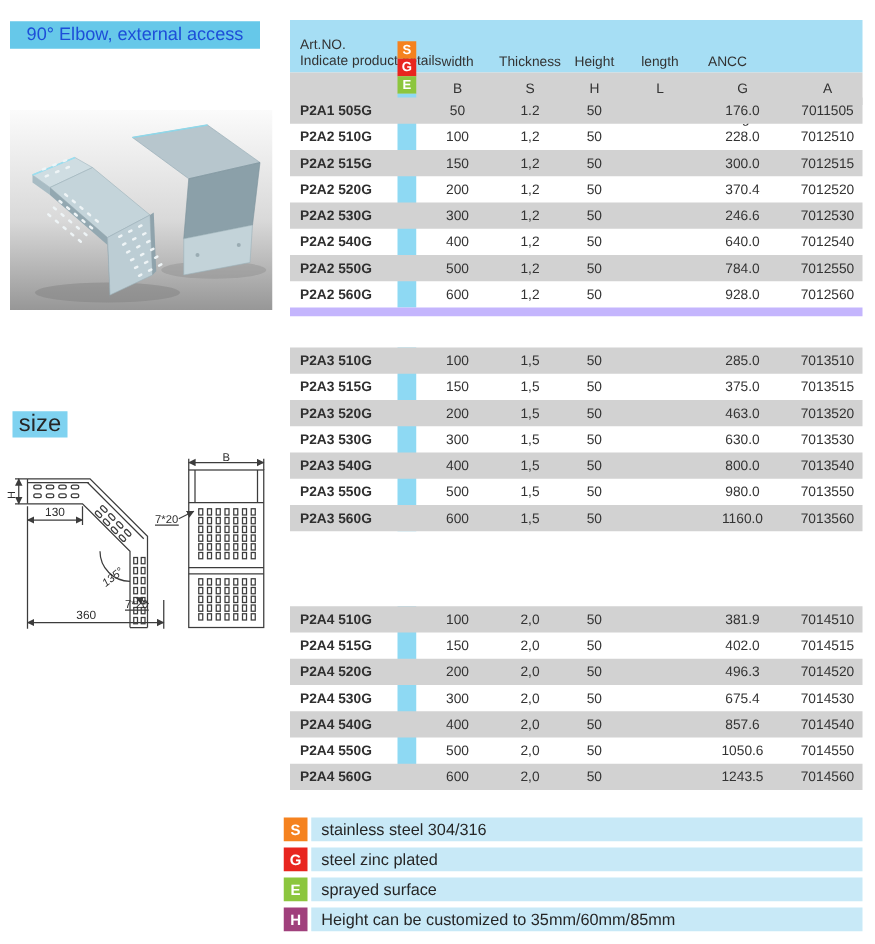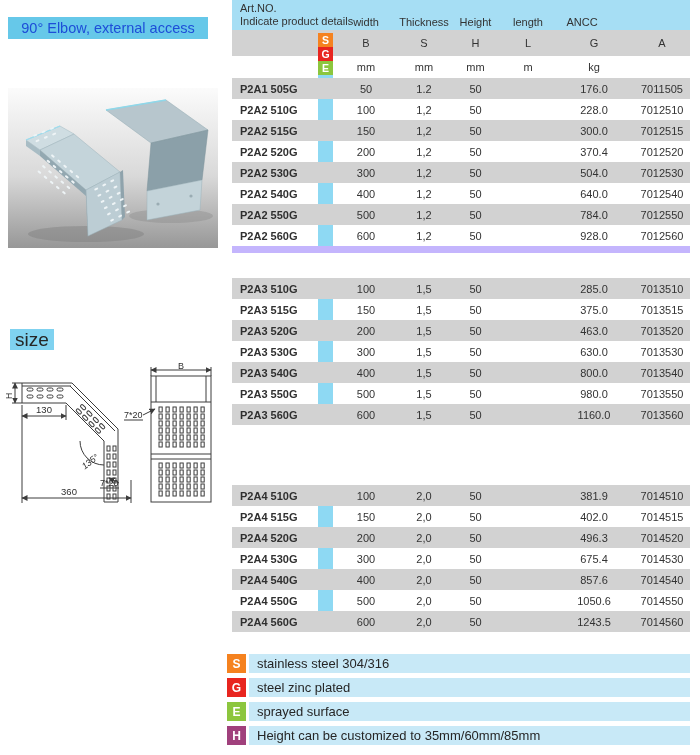--- a/index.html
+++ b/index.html
@@ -21,21 +21,21 @@
     display:flex;align-items:center;justify-content:center;font-size:14.5px;color:#1d4ed8;}
   .photo{position:absolute;left:8px;top:88px;width:210px;height:160px;}
   .size-label{position:absolute;left:10px;top:329px;width:44px;height:21px;background:var(--size-blue);
     display:flex;align-items:center;justify-content:center;font-size:19px;color:#262626;}
   .drawing{position:absolute;left:5px;top:362px;width:215px;height:150px;}
   .drawing text{font-family:"Liberation Sans",sans-serif;fill:#2e2e2e;}
 
   
   .rtable{position:absolute;left:232px;top:0;width:458px;}
   .hrow{display:flex;width:458px;}
-  .hrow1{height:30px;background:var(--hdr-blue);}
+  .hrow1{height:42px;background:var(--hdr-blue);margin-top:16px;}
   .hrow2{height:26px;background:var(--shade);}
   .hrow3{height:22px;background:#fff;}
   .cell{display:flex;align-items:center;justify-content:center;font-size:11px;}
   .c-name{width:86px;justify-content:flex-start;padding-left:8px;}
   .c-band{width:15px;}
   .c-w{width:66px;}
   .c-t{width:50px;}
   .c-h{width:53px;}
   .c-l{width:52px;}
   .c-wt{width:80px;}
@@ -426,21 +426,21 @@
           <div class="cell c-wt">370.4</div>
           <div class="cell c-a">7012520</div>
         </div>
         <div class="trow shade">
           <div class="cell c-name">P2A2 530G</div>
           <div class="cell c-band"></div>
           <div class="cell c-w">300</div>
           <div class="cell c-t">1,2</div>
           <div class="cell c-h">50</div>
           <div class="cell c-l"></div>
-          <div class="cell c-wt">504.0</div>
+          <div class="cell c-wt">246.6</div>
           <div class="cell c-a">7012530</div>
         </div>
         <div class="trow">
           <div class="cell c-name">P2A2 540G</div>
           <div class="cell c-band"></div>
           <div class="cell c-w">400</div>
           <div class="cell c-t">1,2</div>
           <div class="cell c-h">50</div>
           <div class="cell c-l"></div>
           <div class="cell c-wt">640.0</div>

